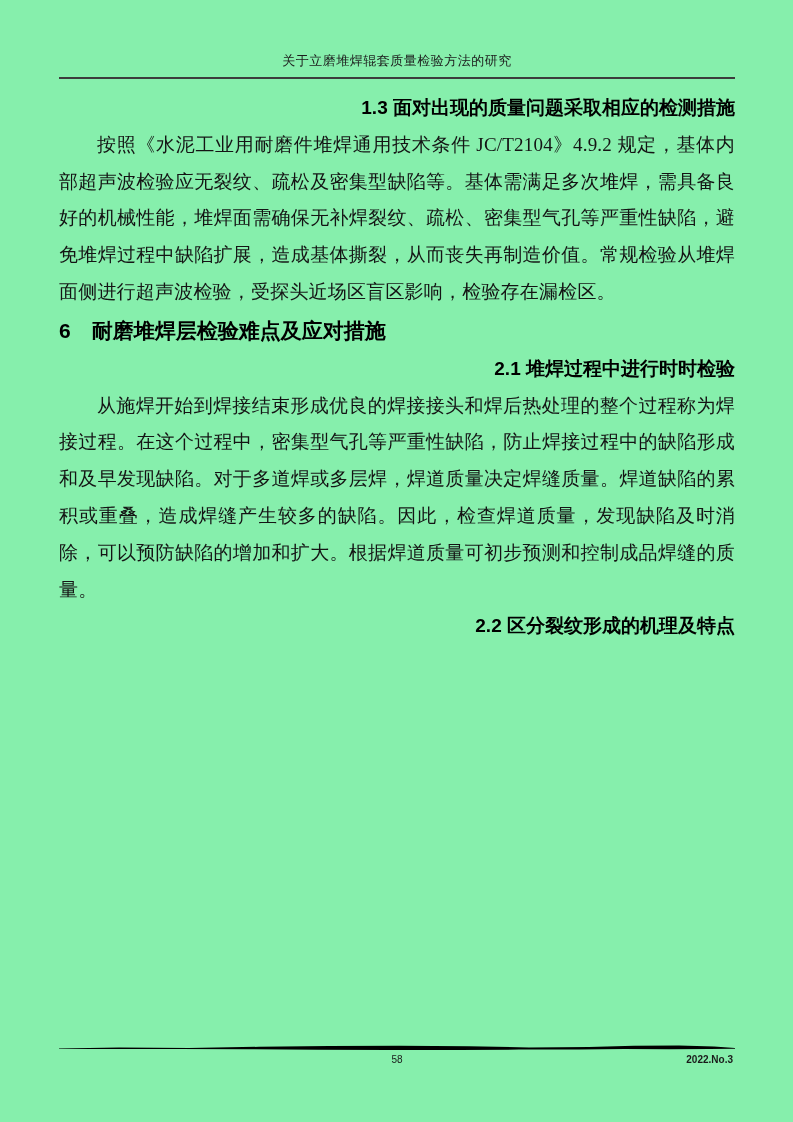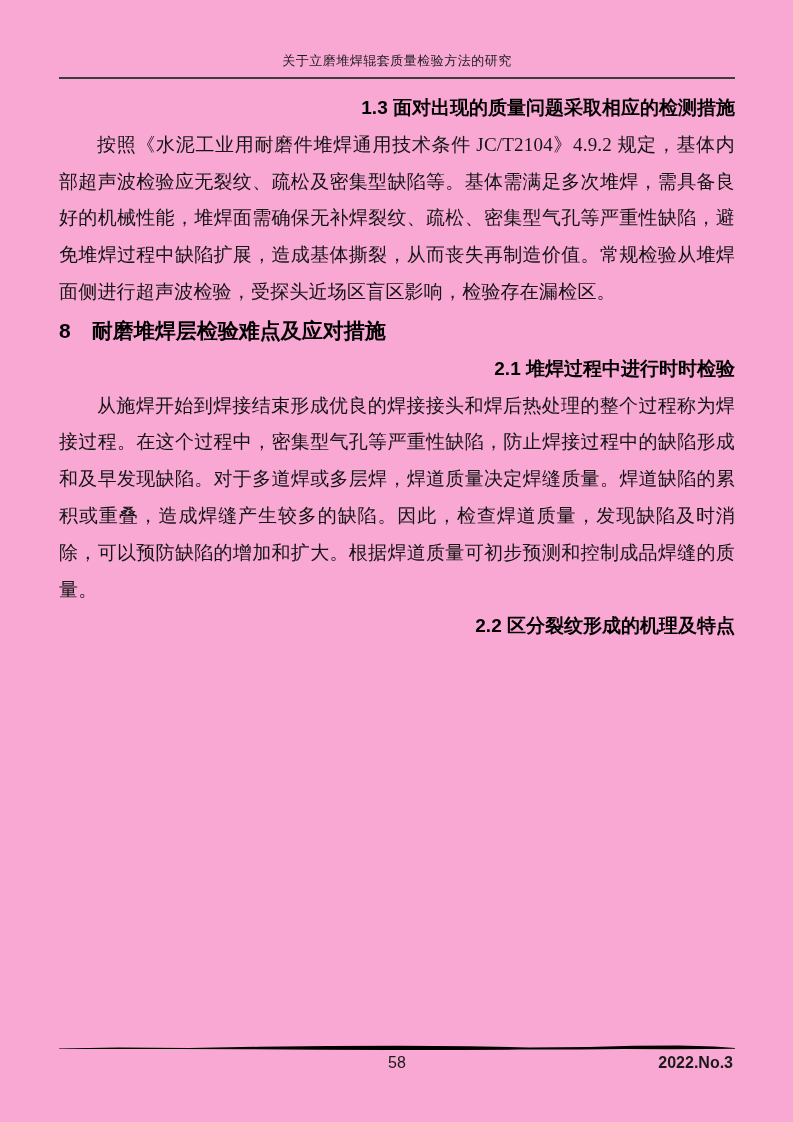--- a/index.html
+++ b/index.html
@@ -4,21 +4,21 @@
 <style>
   html, body { margin: 0; padding: 0; }
   body {
     width: 793px; height: 1122px;
     background: #ffffff;
     font-family: "Liberation Serif", serif;
     color: #141414;
     position: relative;
     overflow: hidden;
   }
-  .page { position: absolute; inset: 0; background: #f9a8d4; }
+  .page { position: absolute; inset: 0; background: #86efac; }
 
   
   .header {
     position: absolute;
     left: 59px; right: 58px; top: 52px;
     text-align: center;
     font-size: 13px;
     letter-spacing: 0.5px;
     color: #1c1c1c;
     padding-bottom: 7px;
@@ -63,21 +63,21 @@
   
   .footer {
     position: absolute;
     left: 59px; right: 58px; top: 1044px;
   }
   .footer-rule-svg { display: block; width: 100%; height: 8px; }
   .footer-row {
     position: relative;
     height: 20px;
     font-family: "Liberation Sans", sans-serif;
-    font-size: 16px;
+    font-size: 10px;
     color: #1a1a1a;
   }
   .footer-page-num {
     position: absolute; left: 50%; top: 2px;
     transform: translateX(-50%);
   }
   .footer-issue {
     position: absolute; right: 2px; top: 2px; font-weight: bold;
   }
 </style>
@@ -86,21 +86,21 @@
 
 <div class="page">
 
   <div class="header">
     <span>关于立磨堆焊辊套质量检验方法的研究</span>
   </div>
 
   <div class="content">
       <div class="heading2">1.3 面对出现的质量问题采取相应的检测措施</div>
       <p class="paragraph indent">按照《水泥工业用耐磨件堆焊通用技术条件 JC/T2104》4.9.2 规定，基体内部超声波检验应无裂纹、疏松及密集型缺陷等。基体需满足多次堆焊，需具备良好的机械性能，堆焊面需确保无补焊裂纹、疏松、密集型气孔等严重性缺陷，避免堆焊过程中缺陷扩展，造成基体撕裂，从而丧失再制造价值。常规检验从堆焊面侧进行超声波检验，受探头近场区盲区影响，检验存在漏检区。</p>
-      <div class="heading1">8　耐磨堆焊层检验难点及应对措施</div>
+      <div class="heading1">6　耐磨堆焊层检验难点及应对措施</div>
       <div class="heading2">2.1 堆焊过程中进行时时检验</div>
       <p class="paragraph indent">从施焊开始到焊接结束形成优良的焊接接头和焊后热处理的整个过程称为焊接过程。在这个过程中，密集型气孔等严重性缺陷，防止焊接过程中的缺陷形成和及早发现缺陷。对于多道焊或多层焊，焊道质量决定焊缝质量。焊道缺陷的累积或重叠，造成焊缝产生较多的缺陷。因此，检查焊道质量，发现缺陷及时消除，可以预防缺陷的增加和扩大。根据焊道质量可初步预测和控制成品焊缝的质量。</p>
       <div class="heading2">2.2 区分裂纹形成的机理及特点</div>
     </div>
 
   <div class="footer">
     <svg class="footer-rule-svg" viewBox="0 0 676 8" preserveAspectRatio="none" aria-hidden="true">
       <polygon fill="#000000" points="
         0,4.6 60,3.6 130,3.9 200,2.8 270,2.1 340,1.7 410,2.2 470,3.4 530,3.1
         575,1.8 620,1.6 655,2.4 676,4.0

